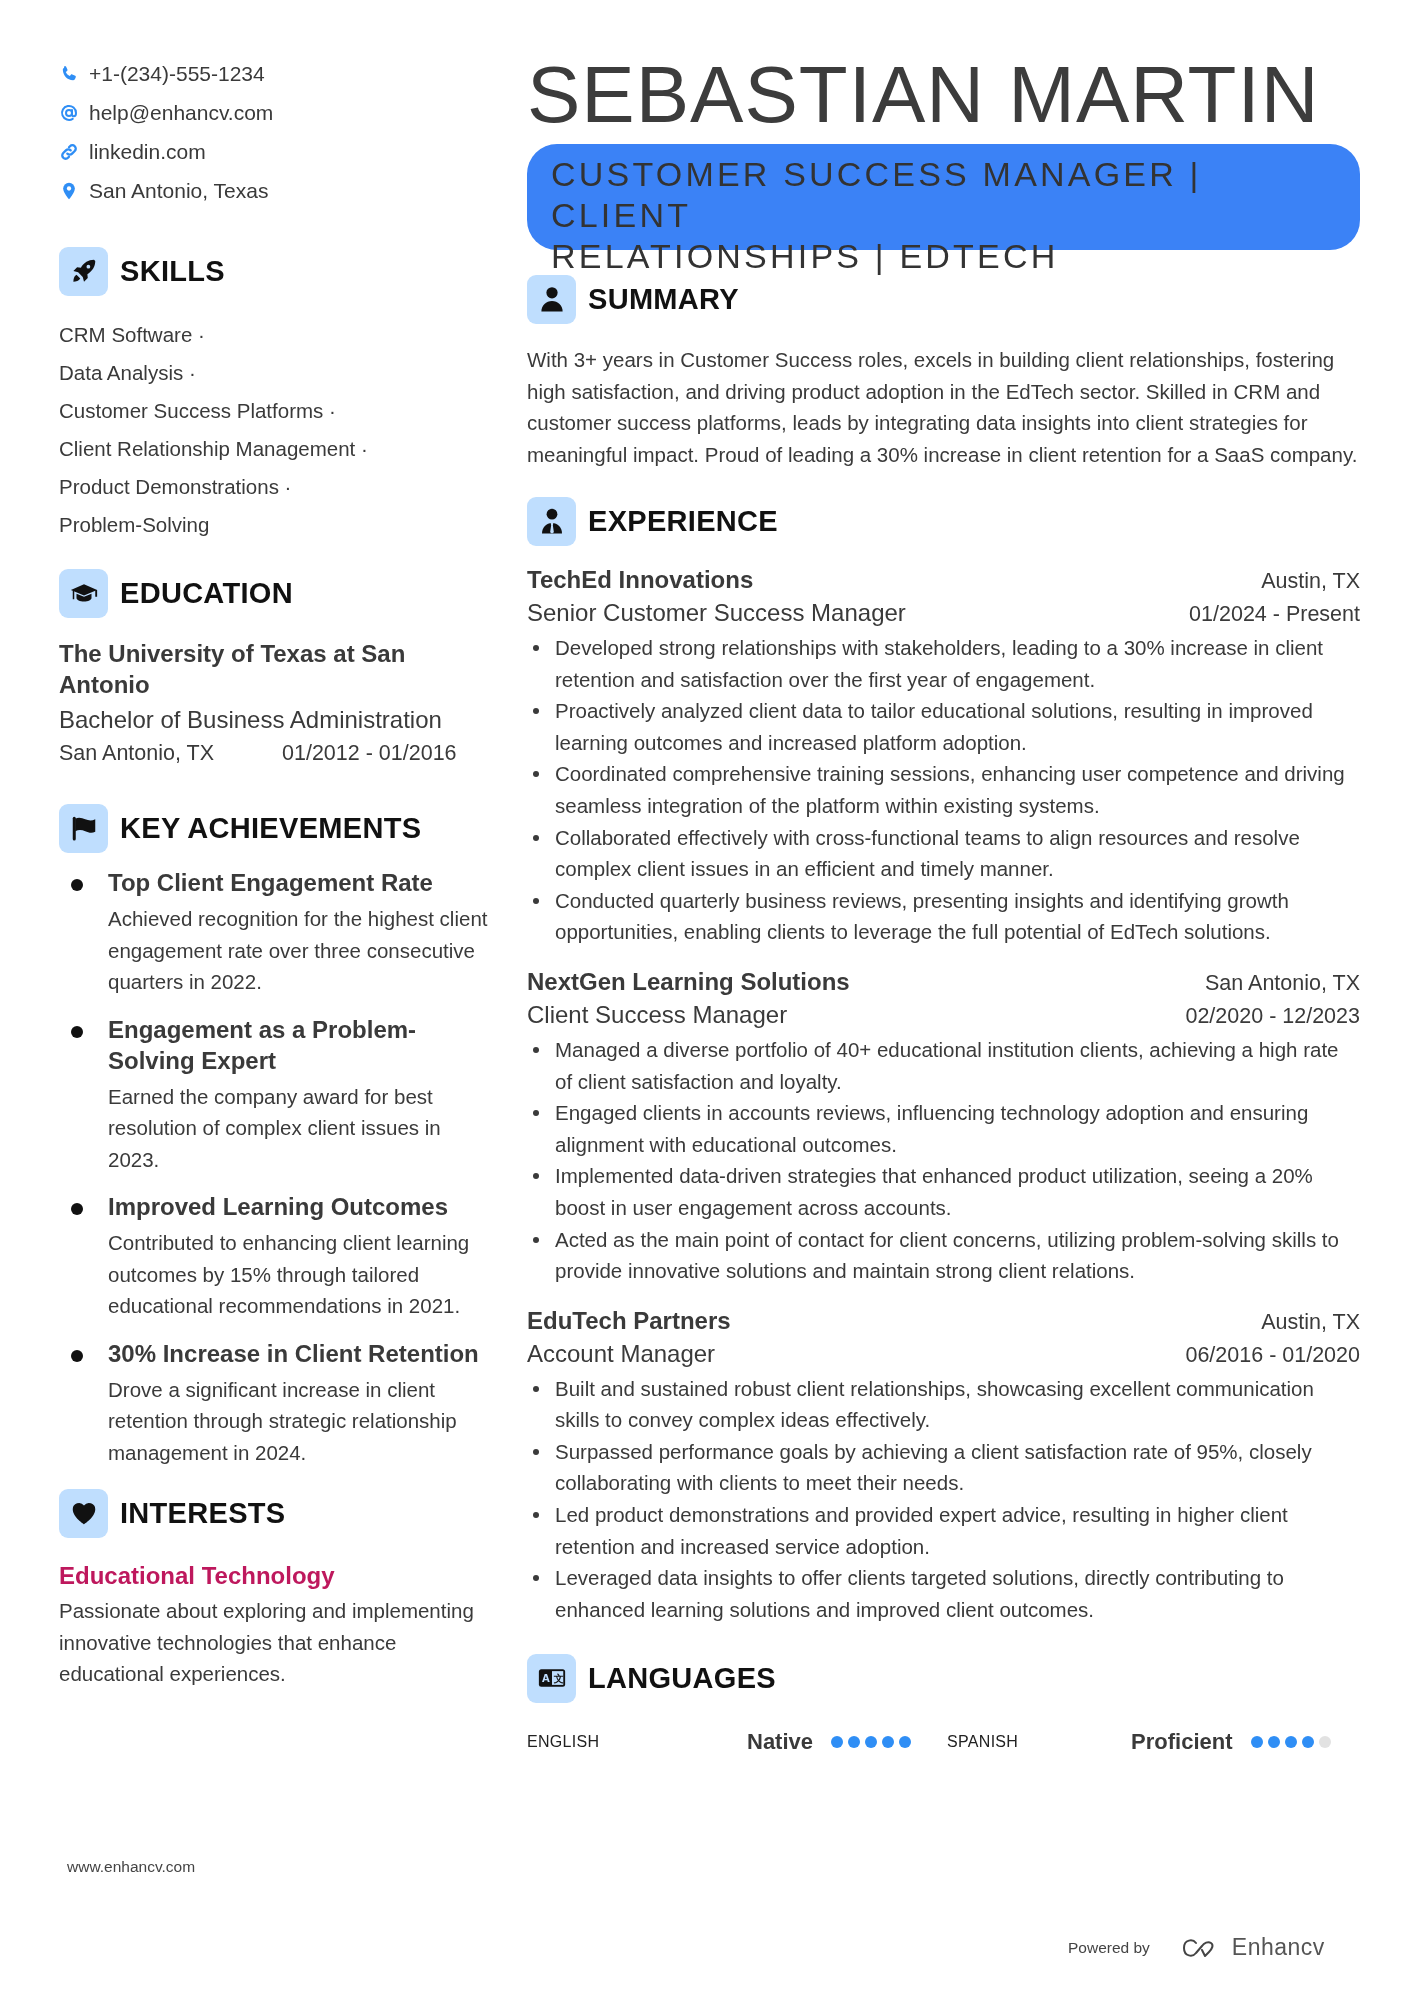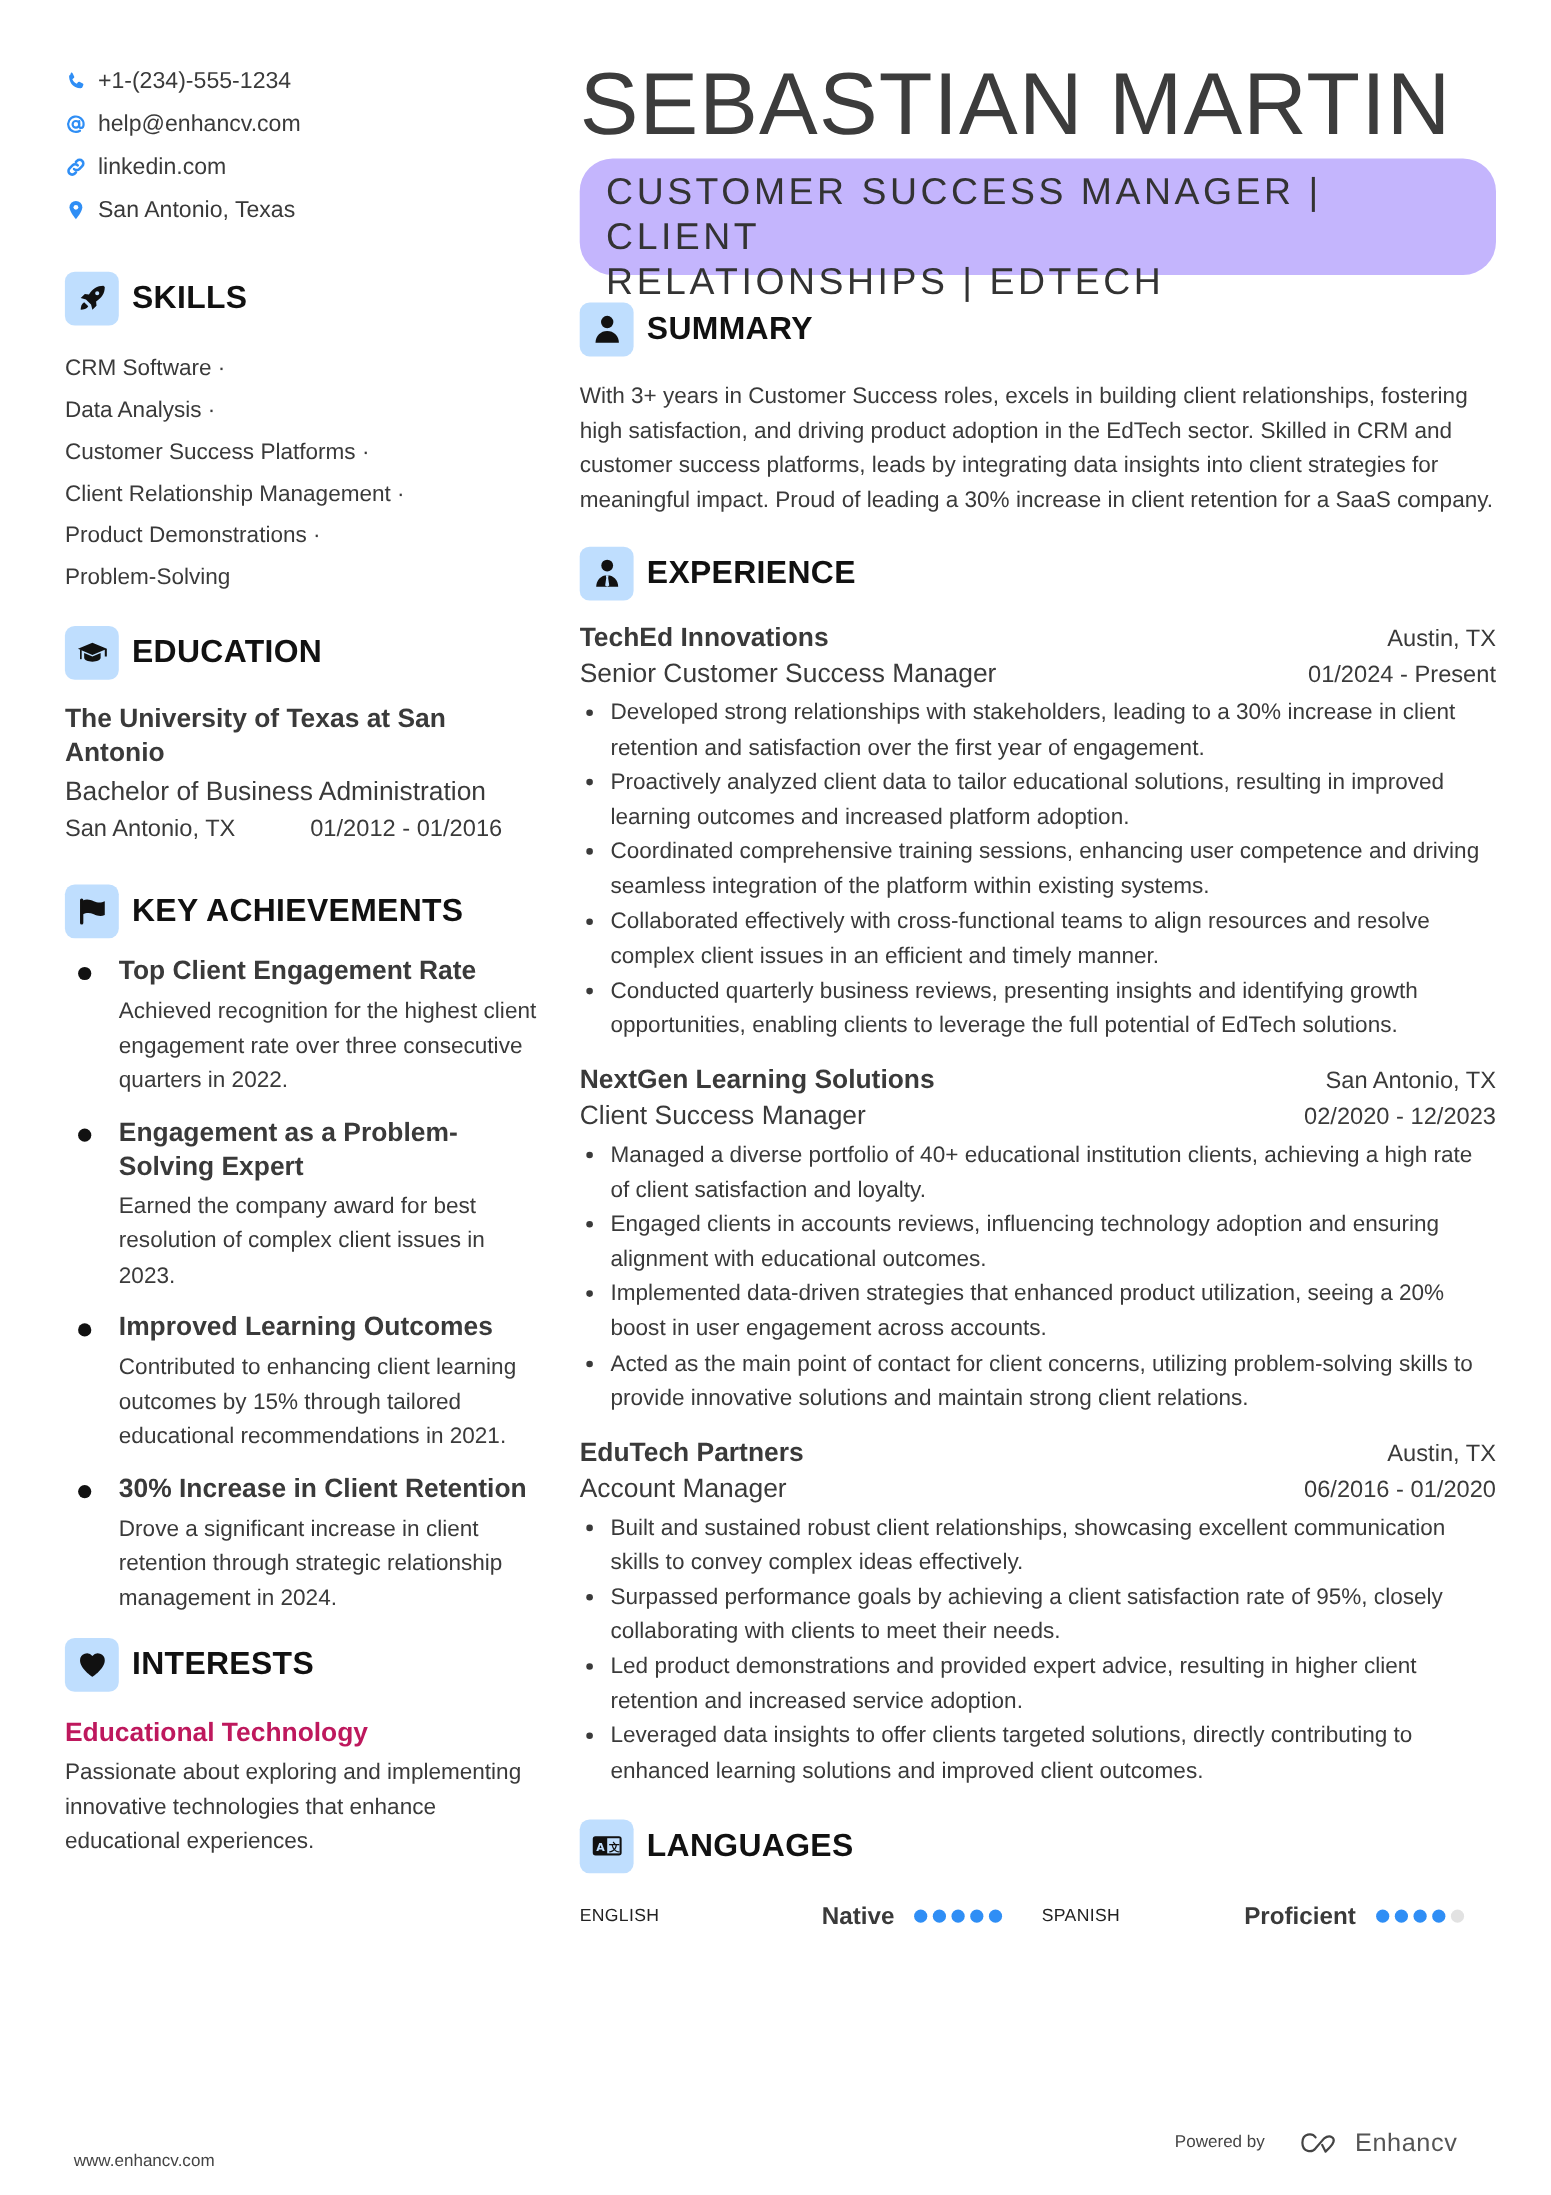--- a/index.html
+++ b/index.html
@@ -40,21 +40,21 @@
   .ach-title { font-size: 24px; font-weight: bold; color: #3a3a3a; line-height: 31px; }
   .ach-desc { font-size: 20.5px; color: #3a3a3a; line-height: 31.5px; margin-top: 5px; }
 
   
   .int-block { margin-top: 20px; }
   .int-title { margin-top: 22px; font-size: 24px; font-weight: bold; color: #be185d; line-height: 31px; }
   .int-desc { font-size: 20.5px; color: #3a3a3a; line-height: 31.5px; margin-top: 4px; }
 
   
   .name { font-size: 80px; font-weight: normal; color: #3c3c3c; letter-spacing: 1px; line-height: 90px; white-space: nowrap; }
-  .title-box { margin-top: 4px; background: #c4b5fd; border-radius: 30px; padding: 10px 24px 12px 24px; width: 833px; height: 106px; }
+  .title-box { margin-top: 4px; background: #3b82f6; border-radius: 30px; padding: 10px 24px 12px 24px; width: 833px; height: 106px; }
   .title-box span { font-size: 34px; letter-spacing: 3.2px; color: #333; line-height: 41px; display: block; }
 
   .sum-block { margin-top: 24px; }
   .summary { margin-top: 20px; font-size: 20.5px; line-height: 31.5px; color: #3a3a3a; }
 
   .exp-block { margin-top: 26px; }
   .job { margin-top: 18px; }
   .job:first-of-type { margin-top: 18px; }
   .job-row1 { display: flex; justify-content: space-between; align-items: baseline; }
   .company { font-size: 24px; font-weight: bold; color: #3a3a3a; line-height: 32px; }
@@ -68,21 +68,21 @@
 
   .lang-block { margin-top: 28px; }
   .langs { display: flex; align-items: center; margin-top: 24px; height: 30px; }
   .lang { display: flex; align-items: center; }
   .lang-name { font-size: 16px; color: #222; letter-spacing: 0.3px; }
   .lang-level { font-size: 22px; font-weight: bold; color: #3a3a3a; }
   .dots { display: flex; gap: 5px; margin-left: 18px; }
   .dots i { width: 12px; height: 12px; border-radius: 50%; background: #2f8ef5; display: block; }
   .dots i.off { background: #e2e2e2; }
 
-  .footer-left { position: absolute; left: 67px; top: 1956px; font-size: 15.5px; color: #444; }
+  .footer-left { position: absolute; left: 67px; top: 1858px; font-size: 15.5px; color: #444; }
   .footer-right { position: absolute; left: 1068px; top: 1934px; display: flex; align-items: center; }
   .footer-right .pb { font-size: 15.5px; color: #444; }
   .footer-right svg { margin-left: 26px; width: 48px; height: 26px; }
   .footer-right .brand { margin-left: 8px; font-size: 23px; color: #555; letter-spacing: 0.5px; }
 </style>
 </head>
 <body>
 
 <div class="left">
 

